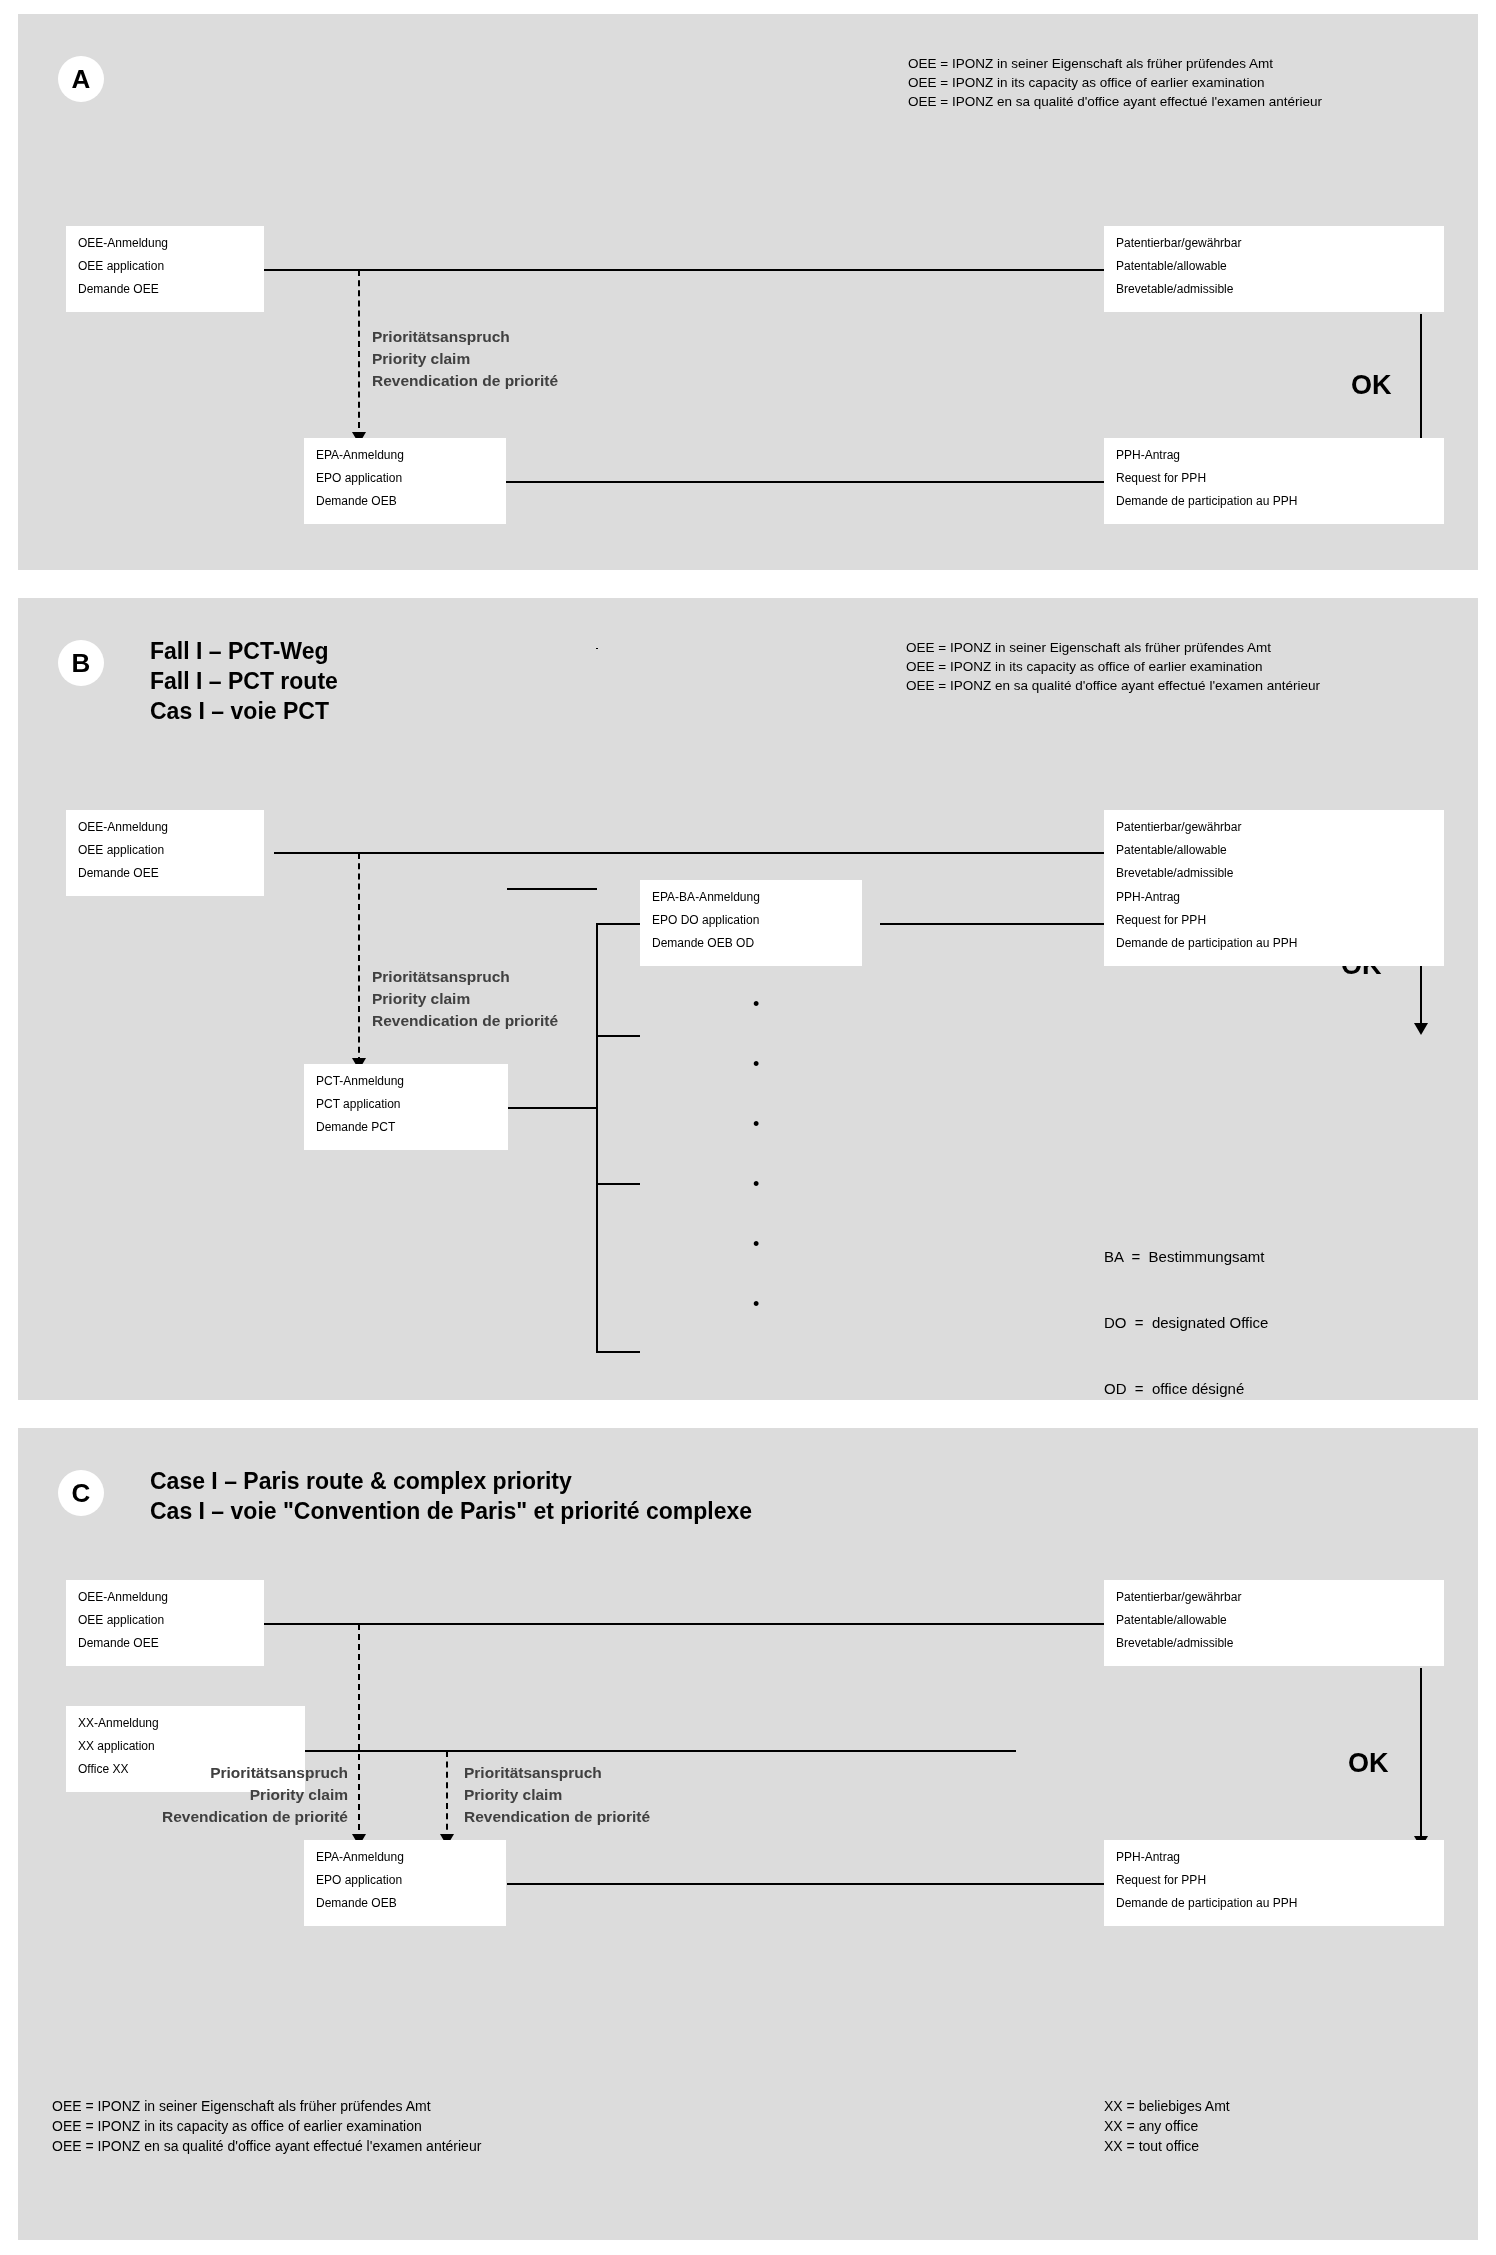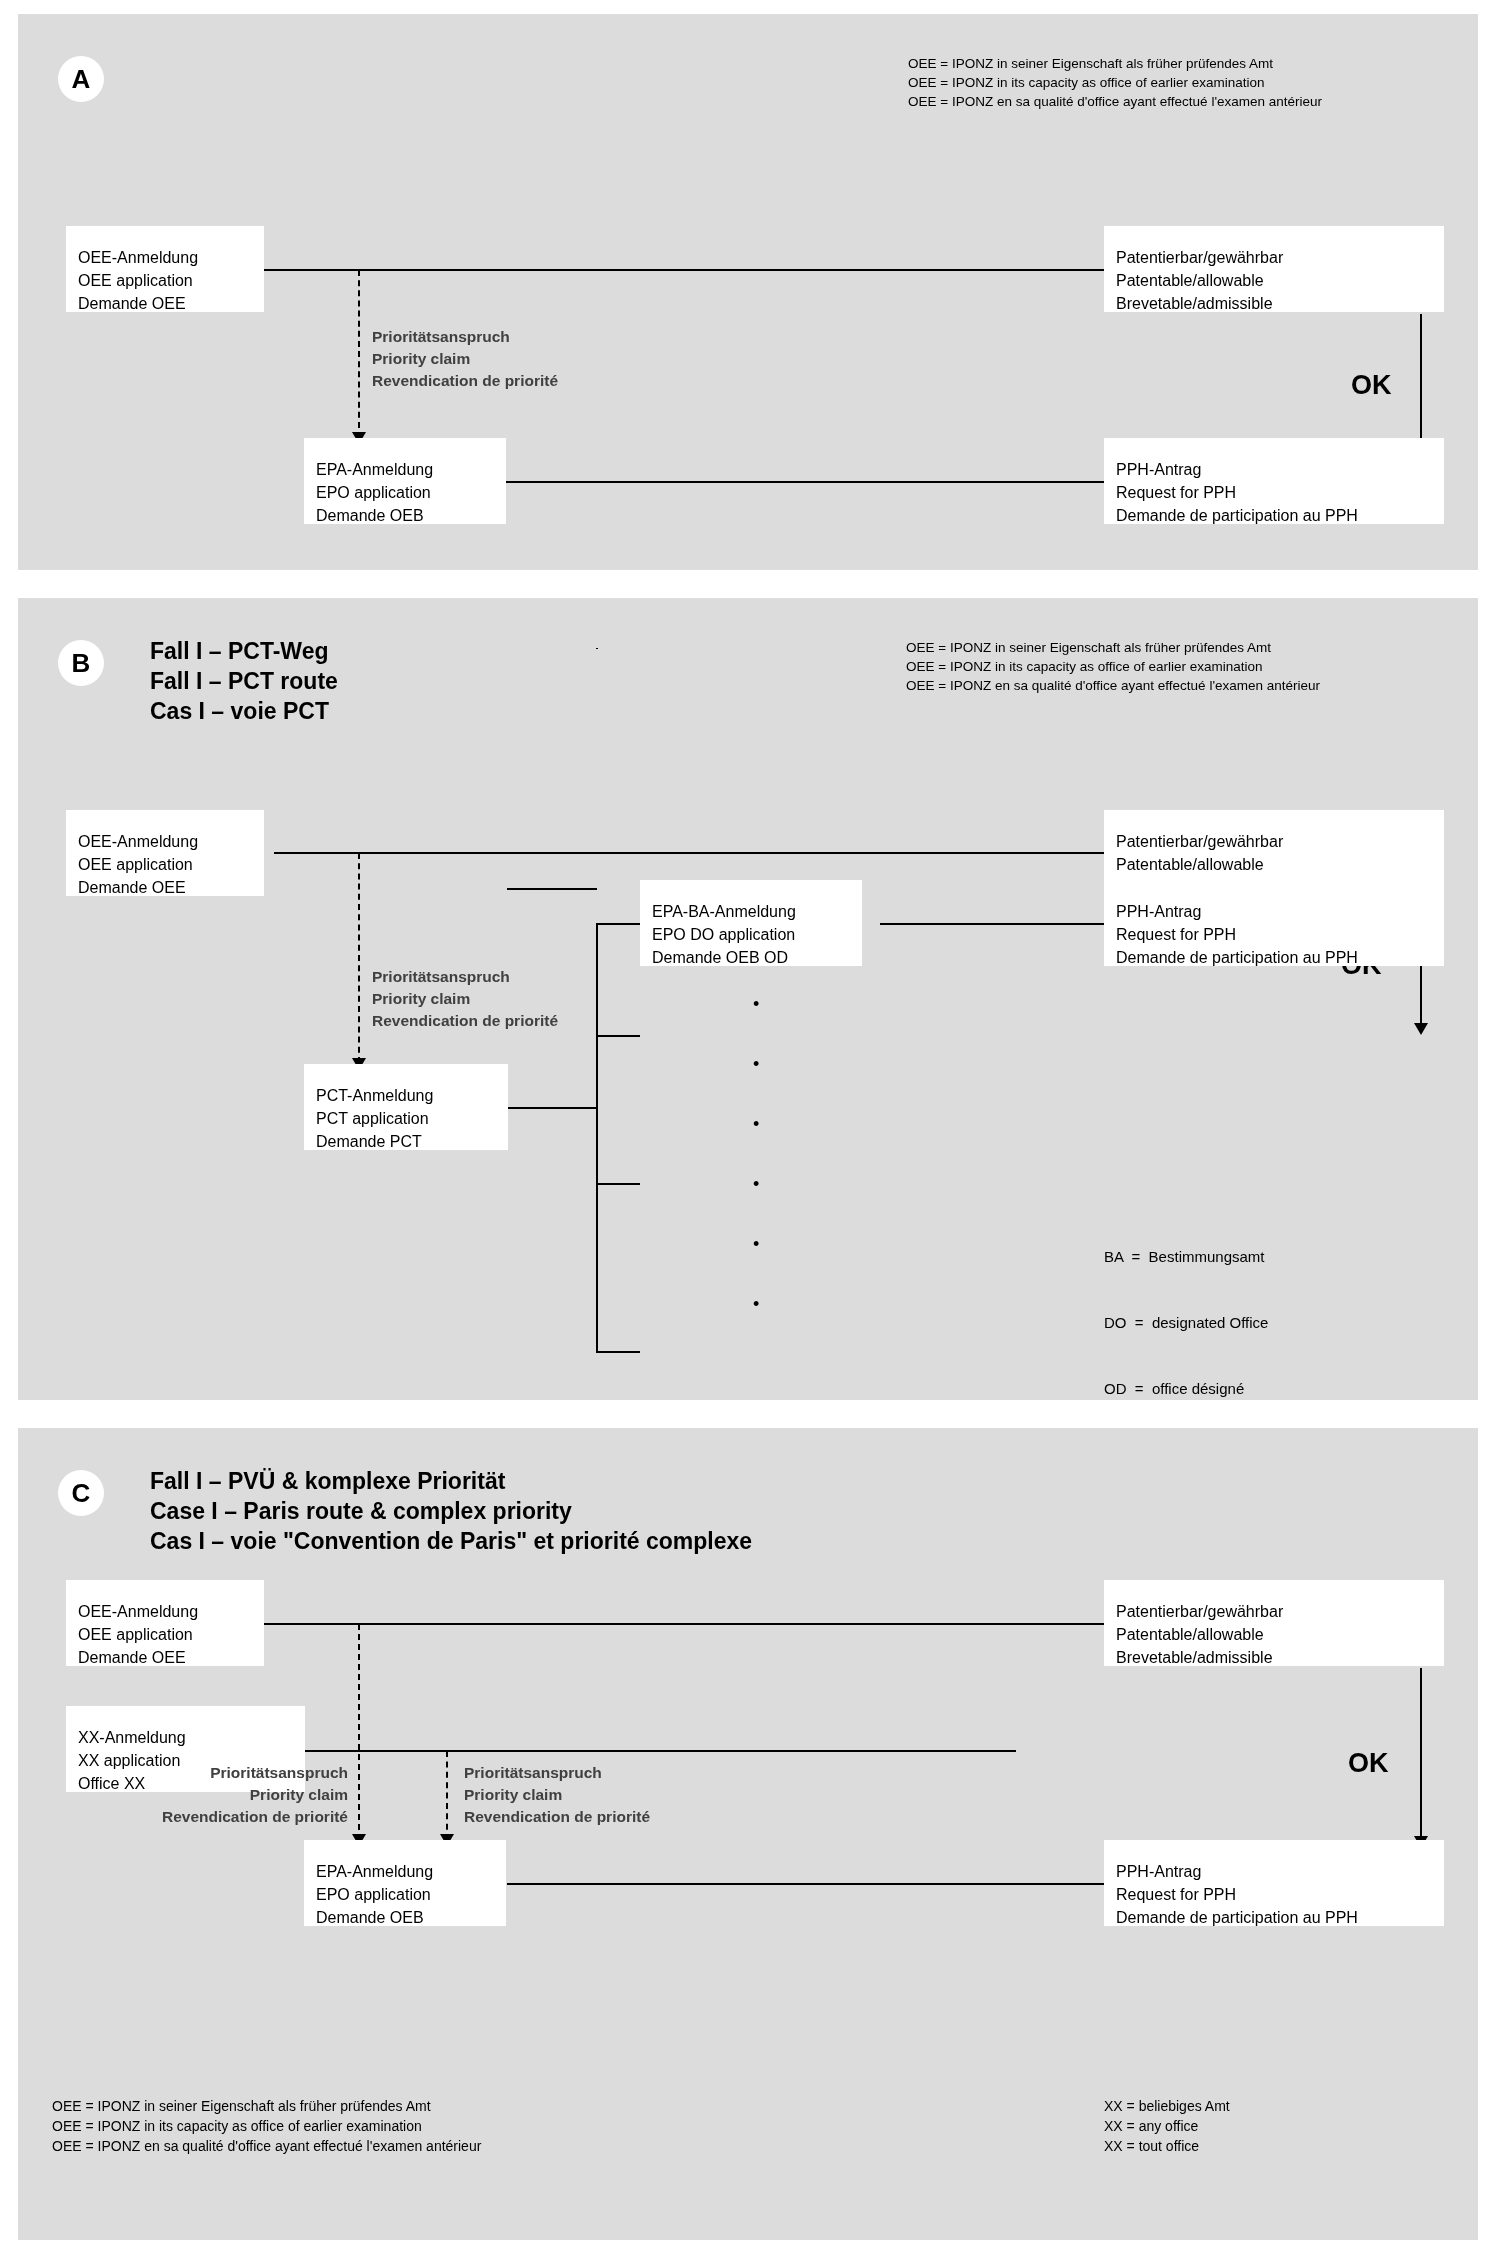--- a/index.html
+++ b/index.html
@@ -51,24 +51,24 @@
     position: absolute;
     font-size: 13.5px;
     line-height: 19px;
     color: #000000;
     white-space: nowrap;
   }
 
   .box {
     position: absolute;
     background: #ffffff;
-    font-size: 16px;
+    font-size: 12px;
     line-height: 23px;
     color: #000000;
-    padding: 20px 12px;
+    padding: 6px 12px;
     box-sizing: border-box;
     white-space: nowrap;
   }
 
   .label {
     position: absolute;
     font-size: 15.5px;
     line-height: 22px;
     color: #404040;
     white-space: nowrap;
@@ -266,21 +266,20 @@
     <div>DO  =  designated Office</div>
     <div>OD  =  office désigné</div>
   </div>
 </div>
 
 <div class="panel" id="panel-c">
 
   <div class="badge" style="left:40px; top:42px;">C</div>
 
   <div class="title" style="left:132px; top:38px;">
-    <div class="l1">Fall I – PVÜ &amp; komplexe Priorität</div>
     <div class="l2">Case I – Paris route &amp; complex priority</div>
     <div class="l3">Cas I – voie "Convention de Paris" et priorité complexe</div>
   </div>
 
   <div class="hline" style="left:238px; top:195px; width:848px;"></div>
   <div class="hline" style="left:238px; top:322px; width:760px;"></div>
 
   <div class="vdash" style="left:340px; top:196px; height:216px;"></div>
   <div class="arrowdown" style="left:334px; top:406px;"></div>
 

